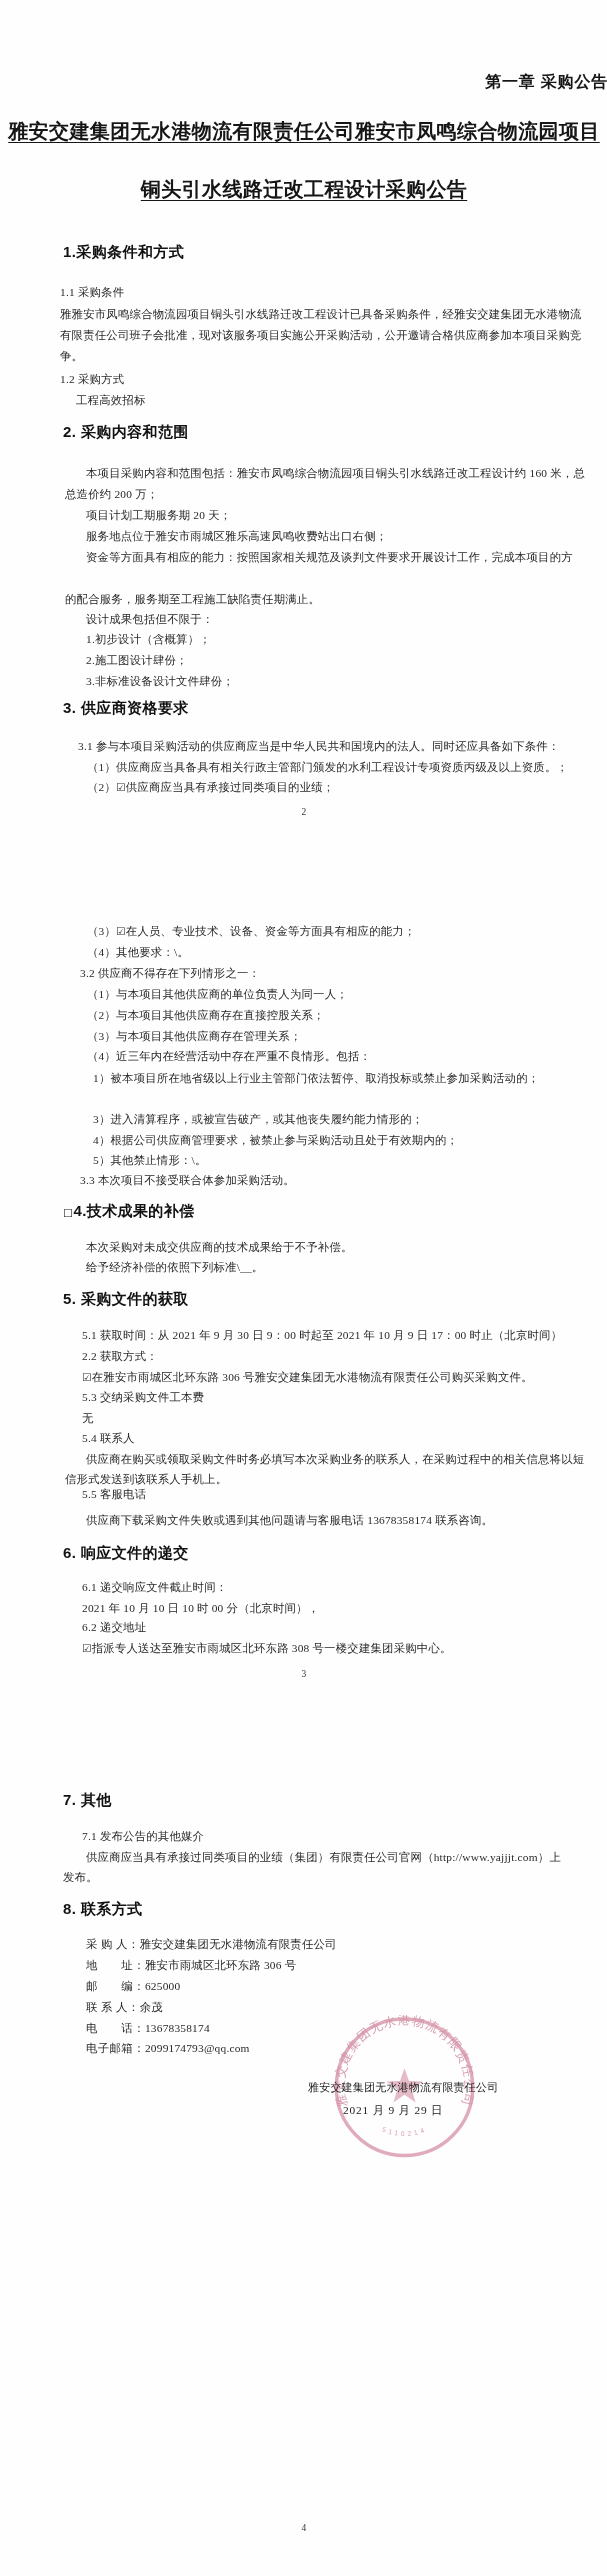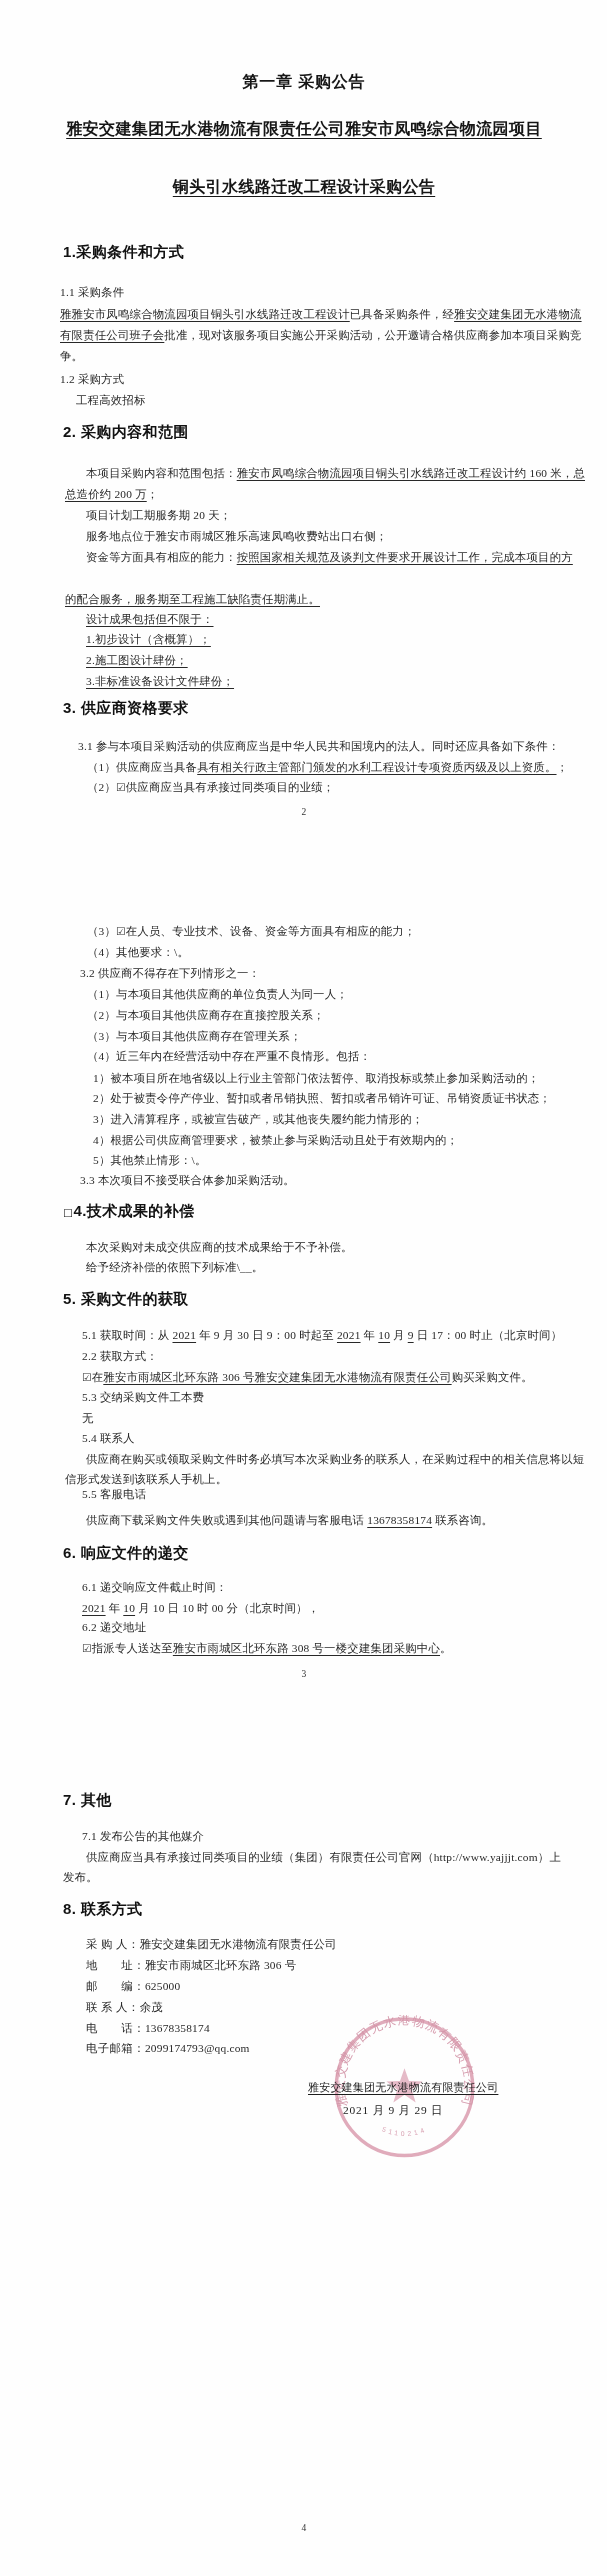--- a/index.html
+++ b/index.html
@@ -4,25 +4,25 @@
 <style>
   html,body { margin:0; padding:0; background:#ffffff; }
   .page {
     position:relative; width:608px; height:2576px; margin:0 auto;
     background:#fefefe; overflow:hidden;
     font-family:"Liberation Serif","DejaVu Serif",serif;
     color:#282828;
   }
   .ln { position:absolute; white-space:nowrap; font-size:11.4px; line-height:1.2; letter-spacing:0.2px; }
   .ctr { left:0; right:0; text-align:center; }
-  .chap { font-family:"Liberation Sans","DejaVu Sans",sans-serif; font-weight:700; font-size:16px; color:#161616; letter-spacing:0.8px; }
-  .doctitle { font-family:"Liberation Sans","DejaVu Sans",sans-serif; font-weight:700; font-size:16px; color:#161616;
+  .chap { font-family:"Liberation Sans","DejaVu Sans",sans-serif; font-weight:700; font-size:16px; color:#161616; letter-spacing:0.8px;text-align:right; }
+  .doctitle { font-family:"Liberation Sans","DejaVu Sans",sans-serif; font-weight:700; font-size:20px; color:#161616;
               text-decoration:underline; text-underline-offset:3.8px; text-decoration-thickness:1.1px; letter-spacing:0.4px; }
   .h { font-family:"Liberation Sans","DejaVu Sans",sans-serif; font-weight:700; font-size:15px; color:#121212; letter-spacing:0.4px; }
-  .u { text-decoration:underline; text-underline-offset:2.7px; text-decoration-thickness:0.8px; }
+  .u { text-underline-offset:2.7px; text-decoration-thickness:0.8px; }
   .pgnum { font-size:9.5px; color:#333; }
   .cbx { font-family:"DejaVu Sans","Liberation Sans",sans-serif; font-size:10.6px; }
   .seal-svg { position:absolute; left:331px; top:2015px; opacity:.92; }
   .sig { font-size:11px; color:#1d1d1d; }
   .sig-date { font-size:11.4px; color:#1d1d1d; letter-spacing:0.8px; }
   .contact-label { letter-spacing:0.4px; }
 </style>
 </head>
 <body>
 
@@ -58,21 +58,20 @@
   <div class="ln" style="top:781px;left:87px"><span>（2）</span><span class="cbx">☑</span><span>供应商应当具有承接过同类项目的业绩；</span></div>
   <div class="ln ctr pgnum" style="top:807px">2</div>
   <div class="ln" style="top:925px;left:87px"><span>（3）</span><span class="cbx">☑</span><span>在人员、专业技术、设备、资金等方面具有相应的能力；</span></div>
   <div class="ln" style="top:946px;left:87px">（4）其他要求：\。</div>
   <div class="ln" style="top:967px;left:80px">3.2 供应商不得存在下列情形之一：</div>
   <div class="ln" style="top:988px;left:87px">（1）与本项目其他供应商的单位负责人为同一人；</div>
   <div class="ln" style="top:1009px;left:87px">（2）与本项目其他供应商存在直接控股关系；</div>
   <div class="ln" style="top:1030px;left:87px">（3）与本项目其他供应商存在管理关系；</div>
   <div class="ln" style="top:1050px;left:87px">（4）近三年内在经营活动中存在严重不良情形。包括：</div>
   <div class="ln" style="top:1072px;left:93px">1）被本项目所在地省级以上行业主管部门依法暂停、取消投标或禁止参加采购活动的；</div>
-  <div class="ln" style="top:1092px;left:93px">2）处于被责令停产停业、暂扣或者吊销执照、暂扣或者吊销许可证、吊销资质证书状态；</div>
   <div class="ln" style="top:1113px;left:93px">3）进入清算程序，或被宣告破产，或其他丧失履约能力情形的；</div>
   <div class="ln" style="top:1134px;left:93px">4）根据公司供应商管理要求，被禁止参与采购活动且处于有效期内的；</div>
   <div class="ln" style="top:1154px;left:93px">5）其他禁止情形：\。</div>
   <div class="ln" style="top:1174px;left:80px">3.3 本次项目不接受联合体参加采购活动。</div>
 
   <div class="ln h" style="top:1202px;left:63px"><span class="cbx">□</span><span>4.技术成果的补偿</span></div>
   <div class="ln" style="top:1241px;left:86px">本次采购对未成交供应商的技术成果给于不予补偿。</div>
   <div class="ln" style="top:1261px;left:86px">给予经济补偿的依照下列标准\__。</div>
 
   <div class="ln h" style="top:1290px;left:63px">5. 采购文件的获取</div>

